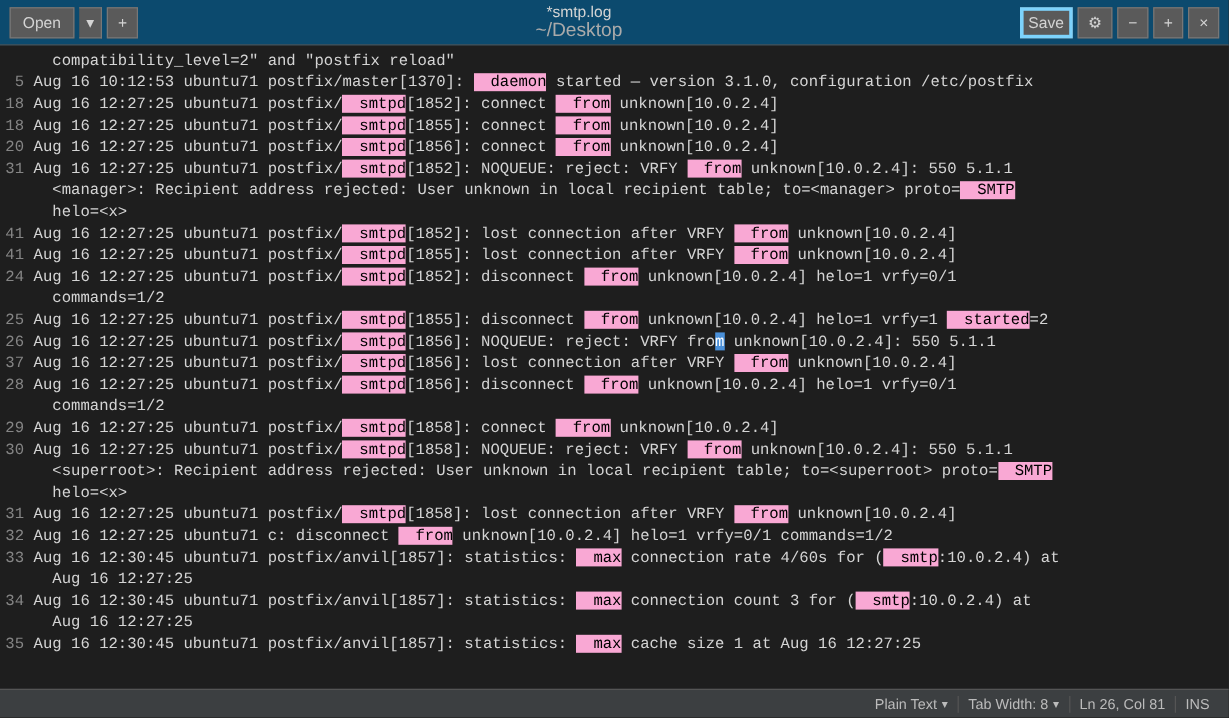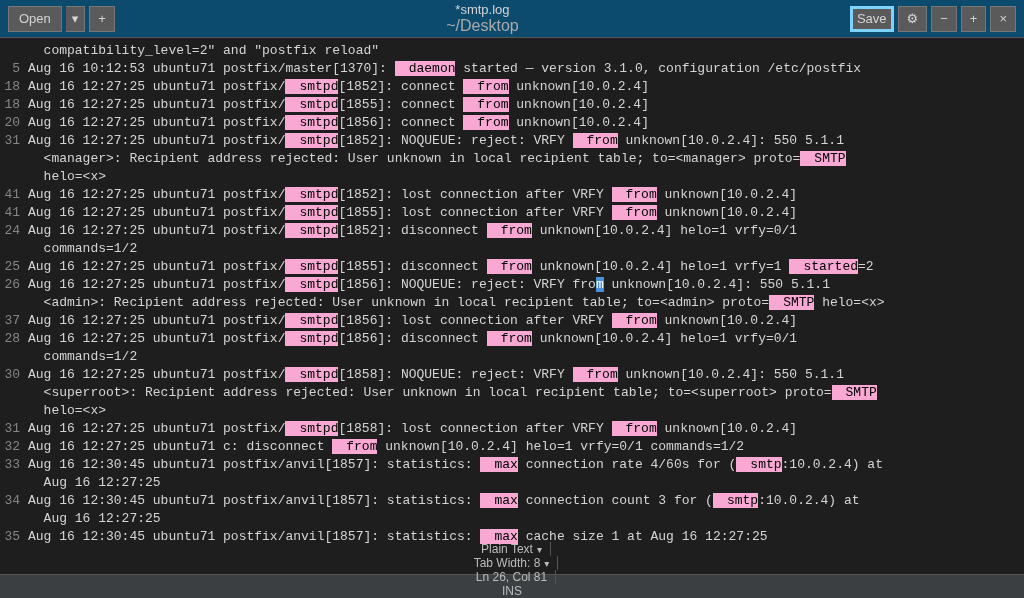--- a/index.html
+++ b/index.html
@@ -172,21 +172,20 @@
     .statusbar {
       background: #3c3f41;
       height: 24px;
       display: flex;
       align-items: center;
       justify-content: flex-end;
       padding: 0 8px;
       gap: 0;
       border-top: 1px solid #555;
       flex-shrink: 0;
-      flex-direction: column;
     }
     .statusbar-item {
       color: #bbb;
       font-size: 12px;
       font-family: sans-serif;
       padding: 0 8px;
       display: flex;
       align-items: center;
       gap: 4px;
       cursor: pointer;
@@ -282,39 +281,39 @@
 
     <div class="line">
       <span class="line-number">25</span>
       <span class="line-content">Aug 16 12:27:25 ubuntu71 postfix/<span class="hl">smtpd</span>[1855]: disconnect <span class="hl">from</span> unknown[10.0.2.4] helo=1 vrfy=1 <span class="hl">started</span>=2</span>
     </div>
 
     <div class="line line-active">
       <span class="line-number">26</span>
       <span class="line-content">Aug 16 12:27:25 ubuntu71 postfix/<span class="hl">smtpd</span>[1856]: NOQUEUE: reject: VRFY fro<span class="hl-blue">m</span> unknown[10.0.2.4]: 550 5.1.1</span>
     </div>
-    <div class="line">
-      <span class="line-number"></span>
-      <span class="line-content">  &lt;admin&gt;: Recipient address rejected: User unknown in local recipient table; to=&lt;admin&gt; proto=<span class="hl">SMTP</span> helo=&lt;x&gt;</span>
-    </div>
 
     <div class="line">
       <span class="line-number">37</span>
       <span class="line-content">Aug 16 12:27:25 ubuntu71 postfix/<span class="hl">smtpd</span>[1856]: lost connection after VRFY <span class="hl">from</span> unknown[10.0.2.4]</span>
     </div>
 
     <div class="line">
       <span class="line-number">28</span>
       <span class="line-content">Aug 16 12:27:25 ubuntu71 postfix/<span class="hl">smtpd</span>[1856]: disconnect <span class="hl">from</span> unknown[10.0.2.4] helo=1 vrfy=0/1</span>
     </div>
     <div class="line">
       <span class="line-number"></span>
       <span class="line-content">  commands=1/2</span>
     </div>
 
+    <div class="line">
+      <span class="line-number">29</span>
+      <span class="line-content">Aug 16 12:27:25 ubuntu71 postfix/<span class="hl">smtpd</span>[1858]: connect <span class="hl">from</span> unknown[10.0.2.4]</span>
+    </div>
 
     <div class="line">
       <span class="line-number">30</span>
       <span class="line-content">Aug 16 12:27:25 ubuntu71 postfix/<span class="hl">smtpd</span>[1858]: NOQUEUE: reject: VRFY <span class="hl">from</span> unknown[10.0.2.4]: 550 5.1.1</span>
     </div>
     <div class="line">
       <span class="line-number"></span>
       <span class="line-content">  &lt;superroot&gt;: Recipient address rejected: User unknown in local recipient table; to=&lt;superroot&gt; proto=<span class="hl">SMTP</span></span>
     </div>
     <div class="line">

